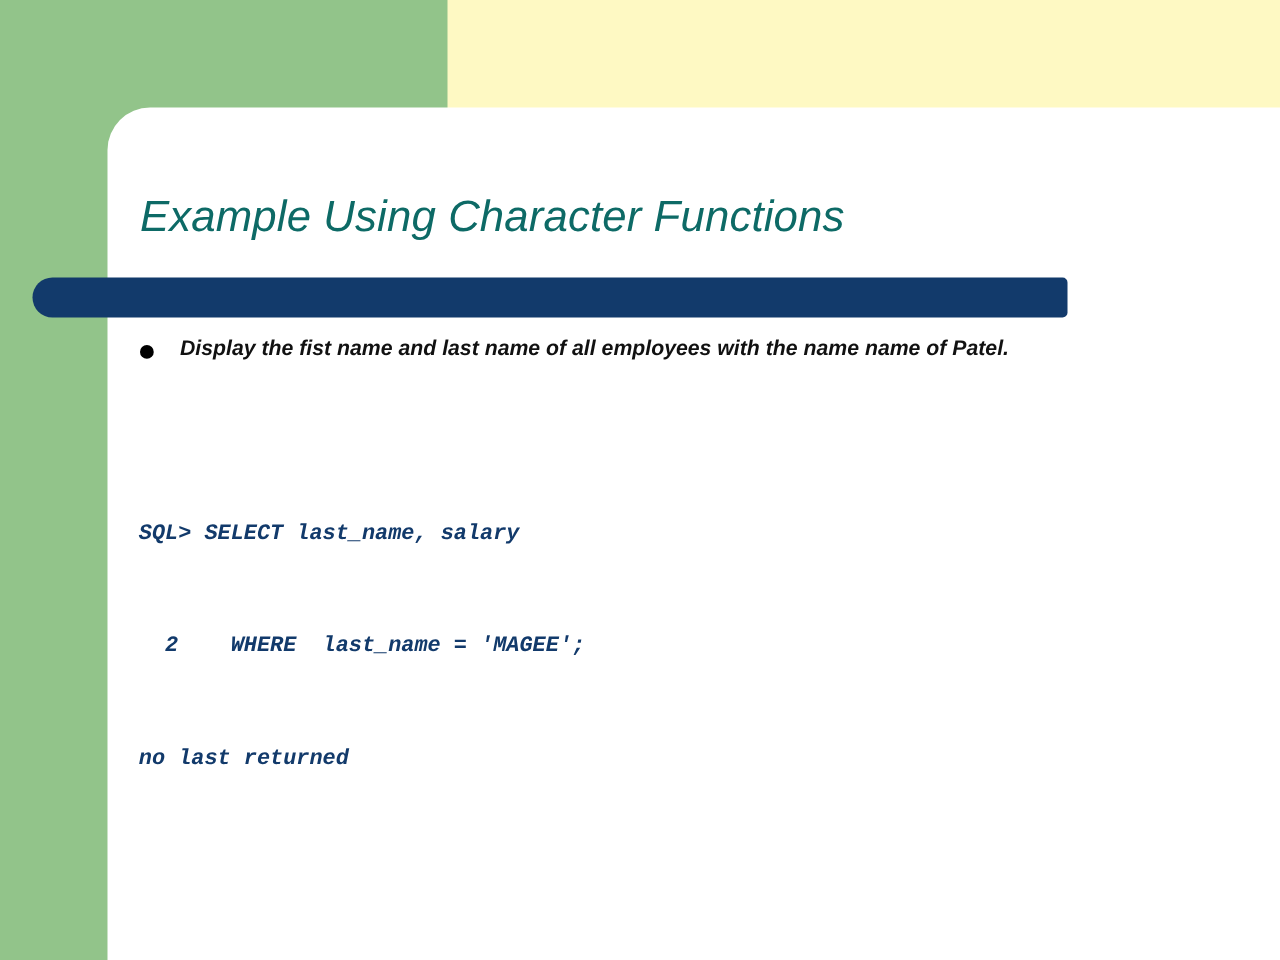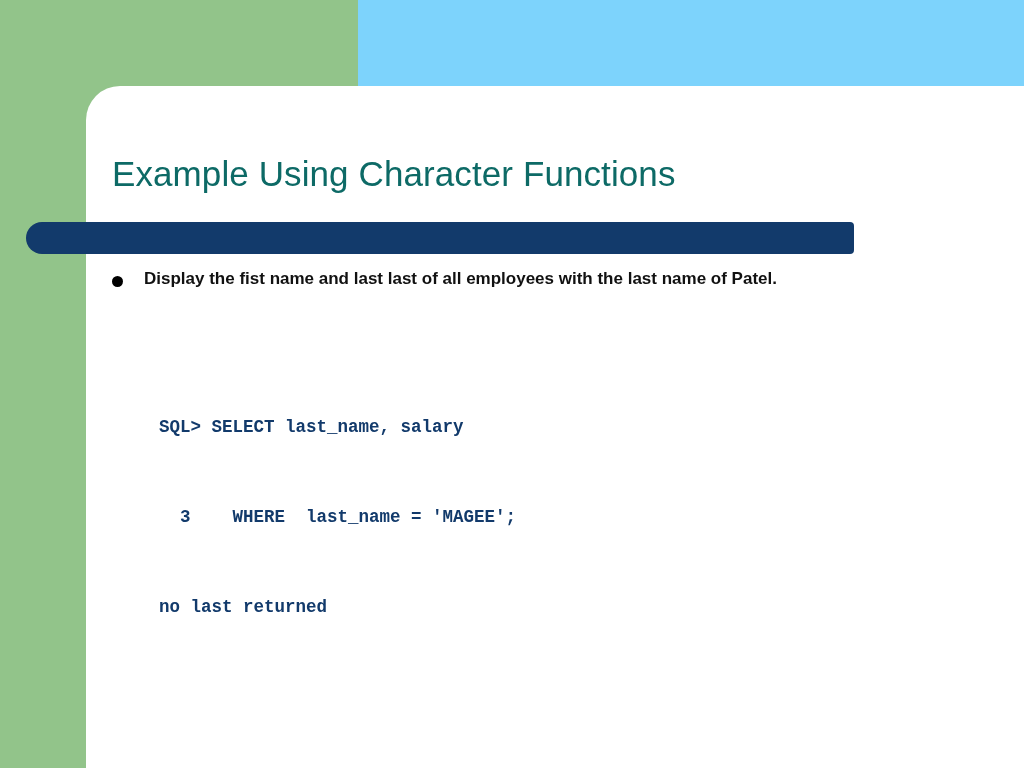--- a/index.html
+++ b/index.html
@@ -10,22 +10,23 @@
     width: 1024px;
     height: 768px;
     background: #ffffff;
     font-family: "Liberation Sans", sans-serif;
     overflow: hidden;
   }
   #slide {
     position: relative;
     width: 1024px;
     height: 768px;
-    background: #7dd3fc;
+    background: #fef9c3;
     overflow: hidden;
+    font-style: italic;
   }
   
   .green-band {
     position: absolute;
     left: 0;
     top: 0;
     width: 358px;
     height: 768px;
     background: #92c48a;
   }
@@ -100,43 +101,42 @@
     font-family: "Liberation Mono", monospace;
     font-size: 17.5px;
     font-weight: bold;
     line-height: 30px;
     color: #123a6b;
     white-space: pre;
   }
   .code-line {
     white-space: pre;
     height: 30px;
-    margin-left: 48px;
   }
 </style>
 </head>
 <body>
 
 <div id="slide">
 
   <div class="green-band"></div>
   <div class="white-panel"></div>
 
   <div class="slide-title">Example Using Character Functions</div>
 
   <div class="title-bar"></div>
 
   <div class="bullet-row">
     <span class="bullet-dot"></span>
-    <span class="bullet-text">Display the fist name and last last of all employees with the last name of Patel.</span>
+    <span class="bullet-text">Display the fist name and last name of all employees with the name name of Patel.</span>
   </div>
 
   <div class="code-block">
     <div class="code-line">SQL&gt; SELECT last_name, salary</div>
-    <div class="code-line">  3    WHERE  last_name = 'MAGEE';</div>
+    <div class="code-line">  2    WHERE  last_name = 'MAGEE';</div>
     <div class="code-line">no last returned</div>
     
     
     
     
     
     
     
     
   </div>

